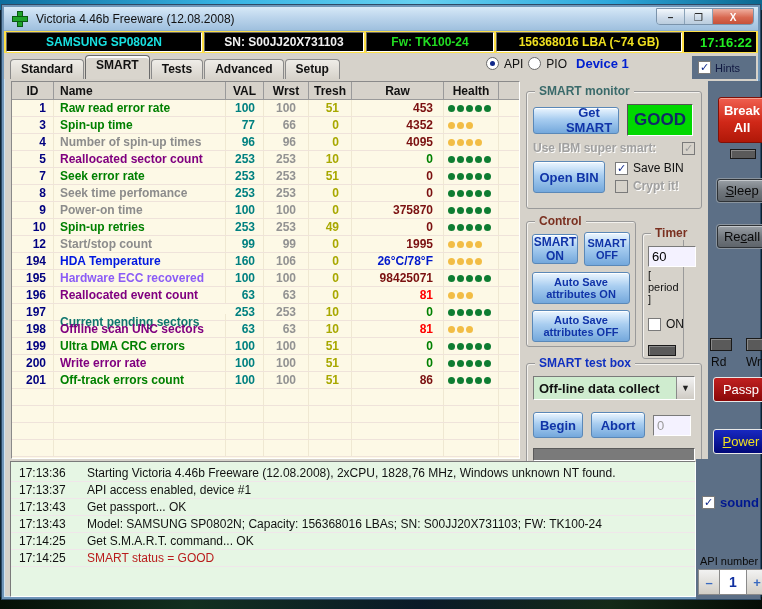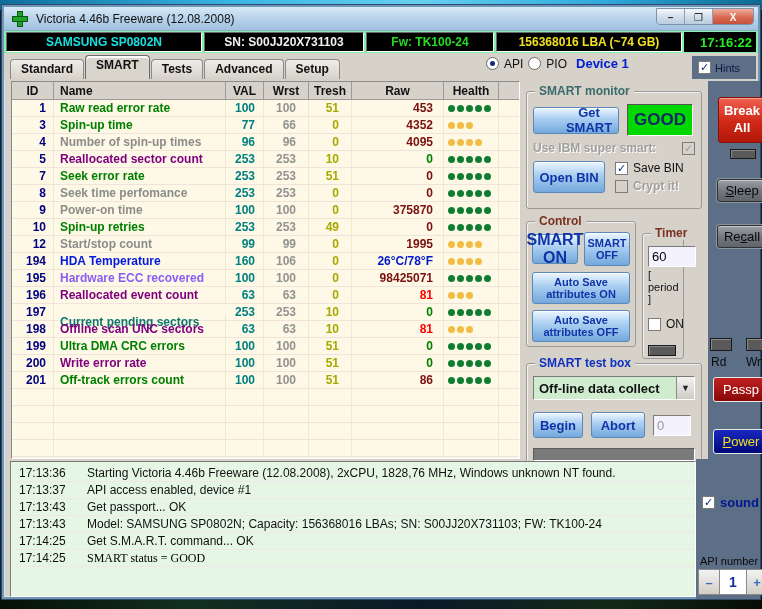--- a/index.html
+++ b/index.html
@@ -25,21 +25,21 @@
   .app-icon .v { left:5px; top:0; width:6px; height:16px; }
   .app-icon .h { left:0; top:5px; width:16px; height:6px; }
   .title-text { font-size:12px; color:#111; flex:1; }
   .win-controls { display:flex; border:1px solid #7a93ab; border-radius:0 0 4px 4px; overflow:hidden; height:17px; margin-top:-4px; }
   .win-btn { width:28px; height:17px; display:flex; align-items:center; justify-content:center;
     font-size:10px; font-weight:bold; color:#2a2a2a;
     background:linear-gradient(#f4f8fc,#cfdcea 50%,#b4c8da); border-right:1px solid #8aa2b8; }
   .win-btn.close { width:40px; background:linear-gradient(#f0b0a0,#d86850 50%,#c04a34); color:#fff; border-right:none; }
 
   
-  .infobar { height:22px; background:#86efac; display:flex; align-items:stretch; padding:1px 2px; gap:2px; }
+  .infobar { height:22px; background:#fde047; display:flex; align-items:stretch; padding:1px 2px; gap:2px; }
   .seg { border:1px solid #6a6a6a; border-right-color:#fff; border-bottom-color:#fff;
     background:#000; display:flex; align-items:center; justify-content:center;
     font-size:12px; font-weight:bold; }
   .seg.model { width:196px; color:#18e0e0; }
   .seg.serial { width:160px; color:#f0f0f0; }
   .seg.fw { width:128px; color:#22dd22; }
   .seg.cap { width:186px; color:#f0e020; }
   .seg.time { flex:1; border:none; color:#22ee22; justify-content:flex-end; padding-right:4px; font-size:13px; }
 
   
@@ -547,21 +547,21 @@
               <span class="dis-label">Crypt it!</span>
             </div>
           </div>
         </div>
       </div>
 
       <div style="position:relative;">
         <div class="groupbox gb-control">
           <div class="gb-label">Control</div>
           <div class="row-flex" style="margin:10px 5px 0; gap:6px;">
-            <div class="btn-blue" style="width:46px; height:30px; font-size:16px;">SMART ON</div>
+            <div class="btn-blue" style="width:46px; height:30px; font-size:12px;">SMART ON</div>
             <div class="btn-blue" style="width:46px; height:34px; font-size:11px;">SMART OFF</div>
           </div>
           <div class="btn-blue" style="width:98px; height:32px; margin:6px 5px 0; font-size:11px;">Auto Save attributes ON</div>
           <div class="btn-blue" style="width:98px; height:32px; margin:6px 5px 0; font-size:11px;">Auto Save attributes OFF</div>
         </div>
         <div class="groupbox gb-timer" style="left:116px; top:12px;">
           <div class="gb-label">Timer</div>
           <input class="timer-input" style="width: 48px; margin: 12px 5px 0px;" value="60">
           <div class="small-label" style="margin:2px 5px 0; font-size:11px;">[ period ]</div>
           <div class="row-flex" style="margin:12px 5px 0; gap:5px;">
@@ -627,21 +627,21 @@
         <div class="log-line">
           <span class="log-time">17:13:43</span>
           <span class="log-text" style="color: rgb(17, 17, 17);">Model: SAMSUNG SP0802N; Capacity: 156368016 LBAs; SN: S00JJ20X731103; FW: TK100-24</span>
         </div>
         <div class="log-line">
           <span class="log-time">17:14:25</span>
           <span class="log-text" style="color: rgb(17, 17, 17);">Get S.M.A.R.T. command... OK</span>
         </div>
         <div class="log-line">
           <span class="log-time">17:14:25</span>
-          <span class="log-text" style="color: #000000; font-family: Liberation Serif, serif;">SMART status = GOOD</span>
+          <span class="log-text" style="color: #b91c1c;">SMART status = GOOD</span>
         </div>
       </div>
     <div class="bottom-side">
       <div class="sound-area">
         <span class="checkbox">✓</span>
         <span class="sound-label">sound</span>
       </div>
       <div class="api-num-label">API number</div>
       <div class="spinner">
         <div class="spin-btn">–</div>

